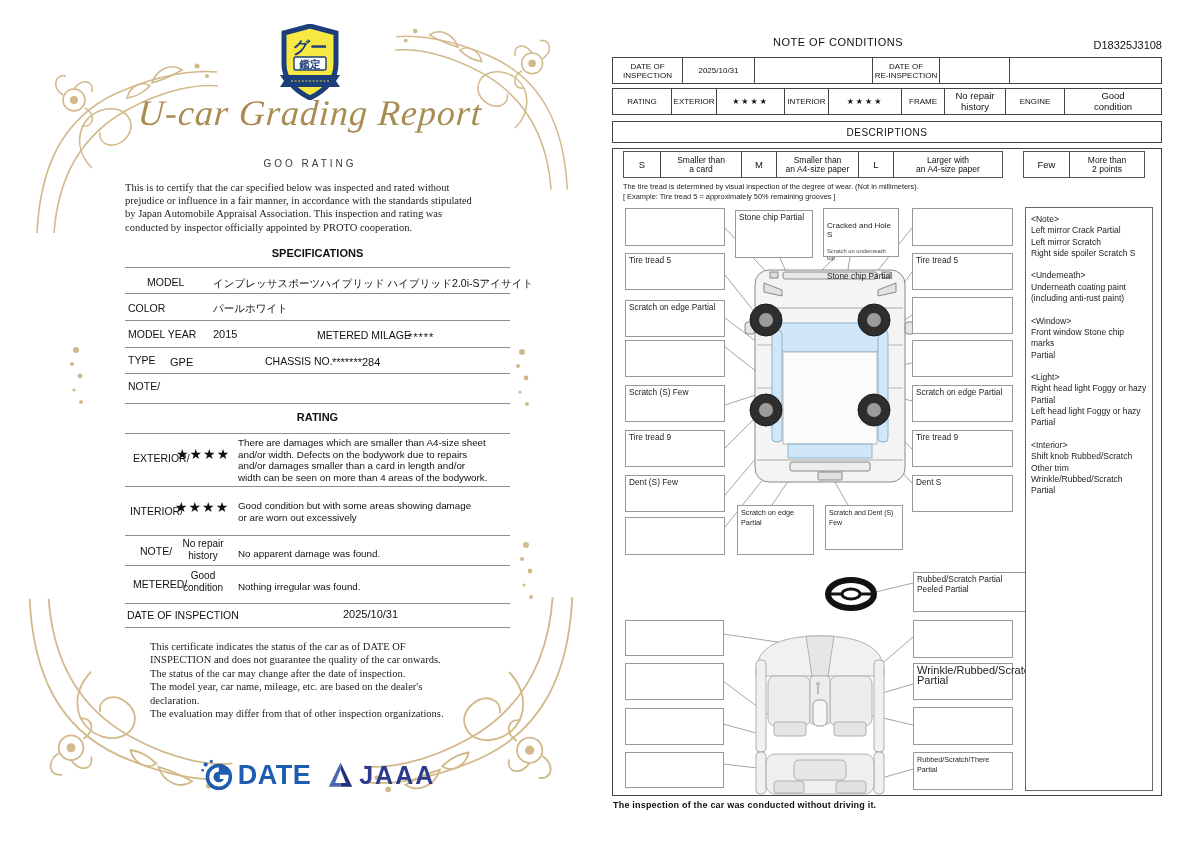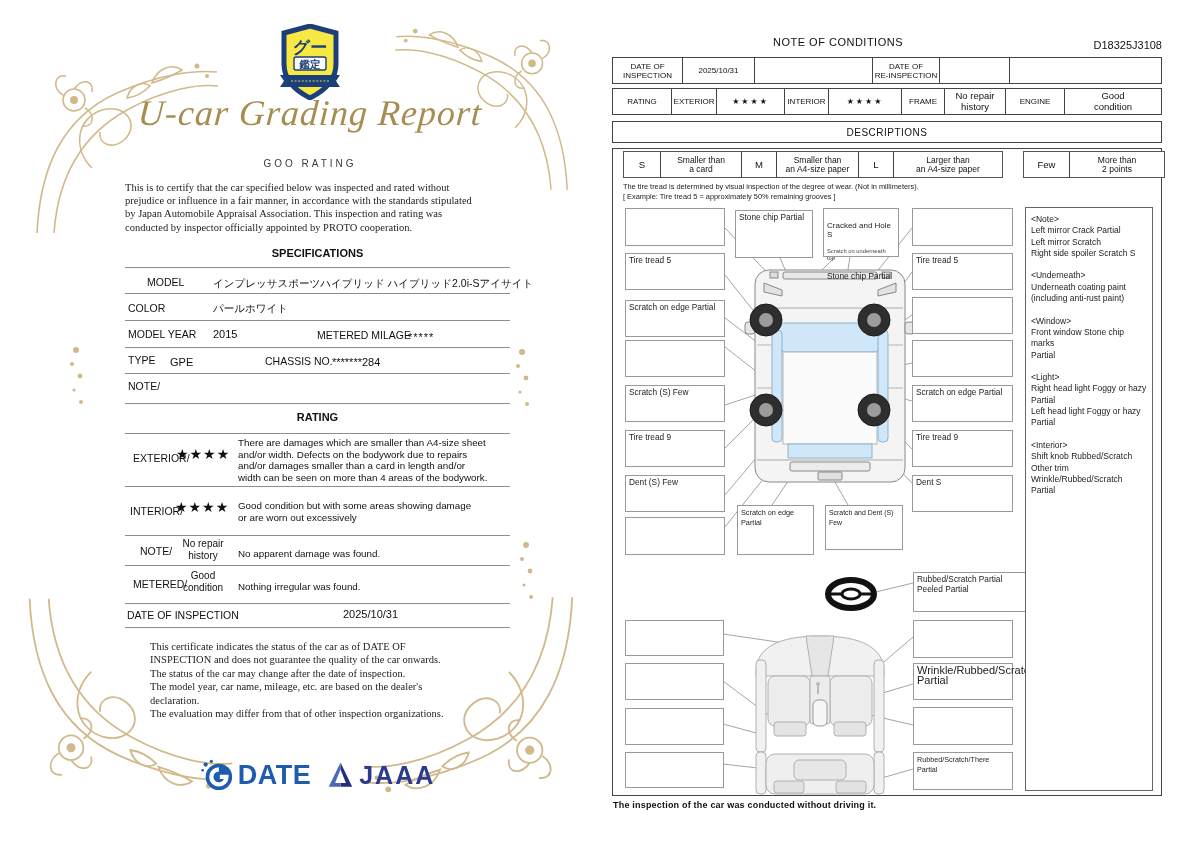--- a/index.html
+++ b/index.html
@@ -204,24 +204,24 @@
   <div class="abs" style="left:612px;top:148px;width:550px;height:648px;border:1px solid #444;box-sizing:border-box;background:#fff;"></div>
 
   <div class="t" style="left:623px;top:151px;width:380px;height:27px;border-color:#555">
     <div class="c" style="width:36px;font-size:9.5px">S</div>
     <div class="c prewrap" style="width:81px;font-size:8.5px">Smaller than
 a card</div>
     <div class="c" style="width:35px;font-size:9.5px">M</div>
     <div class="c prewrap" style="width:82px;font-size:8.5px">Smaller than
 an A4-size paper</div>
     <div class="c" style="width:35px;font-size:9.5px">L</div>
-    <div class="c prewrap" style="flex:1;font-size:8.5px">Larger than
+    <div class="c prewrap" style="flex:1;font-size:8.5px">Larger with
 an A4-size paper</div>
   </div>
-  <div class="t" style="left:1023px;top:151px;width:142px;height:27px;border-color:#555">
+  <div class="t" style="left:1023px;top:151px;width:122px;height:27px;border-color:#555">
     <div class="c" style="width:45px;font-size:9.5px">Few</div>
     <div class="c prewrap" style="flex:1;font-size:8.5px">More than
 2 points</div>
   </div>
 
   <div class="abs" style="left:623px;top:182px;font-size:7.4px;color:#222">The tire tread is determined by visual inspection of the degree of wear. (Not in millimeters).</div>
   <div class="abs" style="left:623px;top:192px;font-size:7.4px;color:#222">[ Example: Tire tread 5 = approximately 50% remaining grooves ]</div>
 
   <svg class="abs" style="left:612px;top:148px;z-index:1" width="550" height="648" viewBox="612 148 550 648">
 

